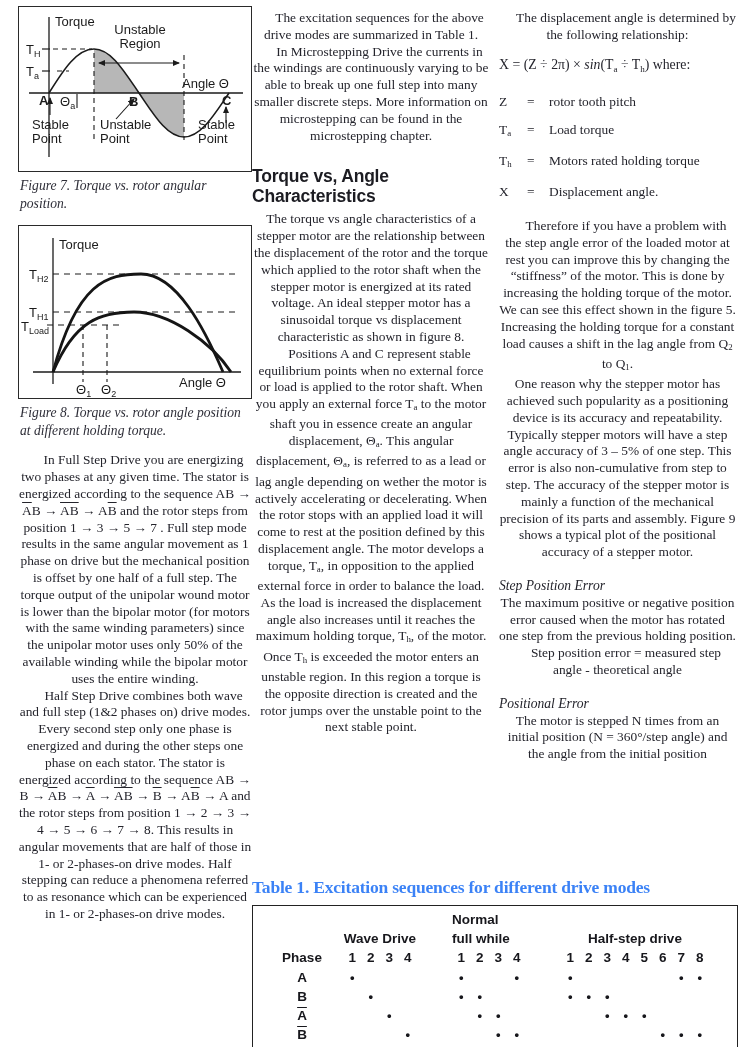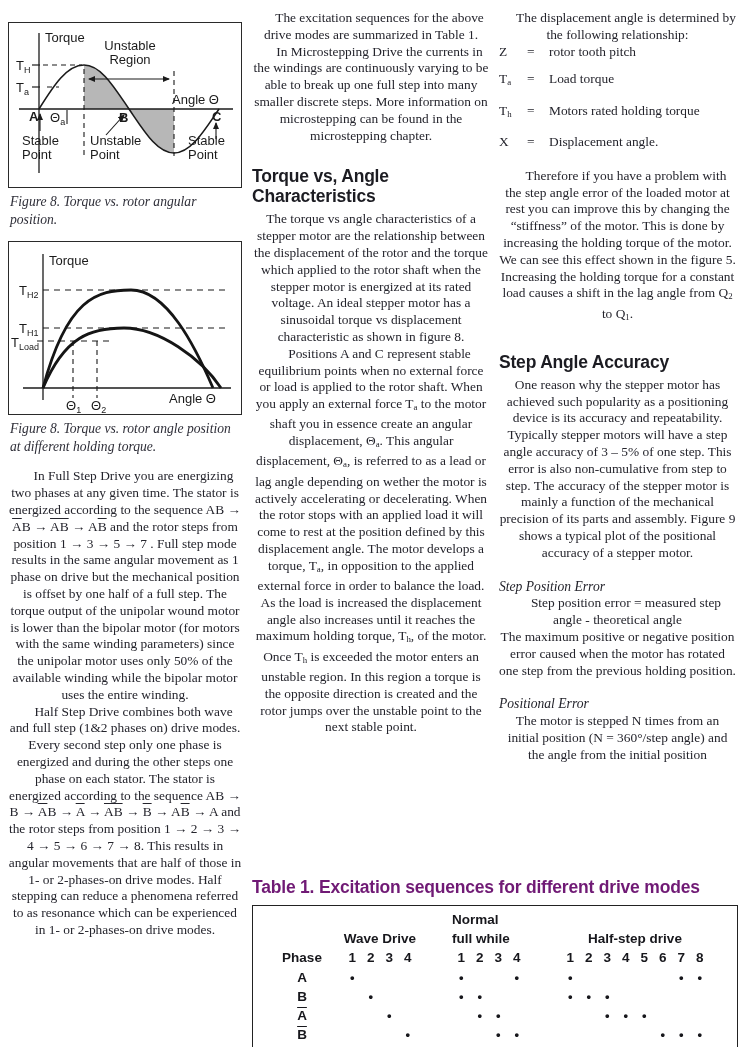--- a/index.html
+++ b/index.html
@@ -4,21 +4,21 @@
 <style>
   * { box-sizing: border-box; margin: 0; padding: 0; }
   html,body { background:#fff; }
   .page {
     position: relative; width: 740px; height: 1047px;
     background: #fff; overflow: hidden;
     font-family: "Liberation Serif", "DejaVu Serif", serif;
     color: #24242c; font-size: 13.4px; line-height: 16.8px;
   }
   .col { position: absolute; }
-  #col1 { left: 8px;  top: 6px;  width: 234px; margin-top: 16px; }
+  #col1 { left: 18px;  top: 6px;  width: 234px; }
   #col2 { left: 252px; top: 10px; width: 238px; }
   #col3 { left: 499px; top: 10px; width: 237px; }
 
   .figbox { border: 1.6px solid #2a2a2a; background: #fff; }
   .caption {
     font-style: italic; font-size: 13.6px; line-height: 17.6px;
     color: #2e2e38; margin: 5px 0 13px 2px;
   }
   #fig8box { margin-top: 2px; }
 
@@ -51,22 +51,22 @@
   svg text {
     font-family: "Liberation Sans", "DejaVu Sans", sans-serif;
     fill: #1b1b1b; font-size: 13px;
   }
   svg .bold { font-weight: bold; }
   svg .small { font-size: 9px; }
 
   
   #tablewrap { position: absolute; left: 252px; top: 877px; width: 486px; }
   .tabletitle {
-    font-family: Liberation Sans, sans-serif;
-    font-size: 17.5px; margin-bottom: 8px; color: #701a75;
+    font-family: Liberation Serif, serif;
+    font-size: 17.5px; margin-bottom: 8px; color: #3b82f6;
   }
   .tablebox {
     border: 1.7px solid #222; padding: 8px 6px 6px 8px;
     display: grid; grid-template-rows: 34px 20px 19px 19px 19px 19px;
     font-family: "Liberation Sans", "DejaVu Sans", sans-serif;
     font-weight: bold; font-size: 13.5px; color: #17171c;
   }
   .tablebox div { line-height: 19px; }
   .tg { align-self: end; white-space: nowrap; text-align: center; }
   .tg1 { text-align: left; }
@@ -122,21 +122,21 @@
         <text x="110" y="99" class="bold">B</text>
         <text x="203" y="98" class="bold">C</text>
         <text x="13" y="122">Stable</text>
         <text x="13" y="136">Point</text>
         <text x="81" y="122">Unstable</text>
         <text x="81" y="136">Point</text>
         <text x="179" y="122">Stable</text>
         <text x="179" y="136">Point</text>
       </svg>
     </div>
-    <div class="caption">Figure 8. Torque vs. rotor angular position.</div>
+    <div class="caption">Figure 7. Torque vs. rotor angular position.</div>
 
     <div class="figbox" id="fig8box">
       <svg width="231" height="172" viewBox="0 0 231 172">
 
         <line x1="34" y1="12" x2="34" y2="158" stroke="#1b1b1b" stroke-width="1.3"></line>
         <line x1="14" y1="146" x2="222" y2="146" stroke="#1b1b1b" stroke-width="1.3"></line>
 
         <line x1="34" y1="48" x2="218" y2="48" stroke="#1b1b1b" stroke-width="1.1" stroke-dasharray="6 5"></line>
         <line x1="34" y1="86" x2="218" y2="86" stroke="#1b1b1b" stroke-width="1.1" stroke-dasharray="6 5"></line>
         <line x1="28" y1="99" x2="100" y2="99" stroke="#1b1b1b" stroke-width="1.1" stroke-dasharray="6 5"></line>
@@ -164,20 +164,21 @@
   <div class="col" id="col2">
     <p class="p ind">The excitation sequences for the above drive modes are summarized in Table 1.</p>
     <p class="p ind">In Microstepping Drive the currents in the windings are continuously varying to be able to break up one full step into many smaller discrete steps. More information on microstepping can be found in the microstepping chapter.</p>
     <h2>Torque vs, Angle Characteristics</h2>
     <p class="p">The torque vs angle characteristics of a stepper motor are the relationship between the displacement of the rotor and the torque which applied to the rotor shaft when the stepper motor is energized at its rated voltage. An ideal stepper motor has a sinusoidal torque vs displacement characteristic as shown in figure 8.</p>
     <p class="p ind">Positions A and C represent stable equilibrium points when no external force or load is applied to the rotor shaft. When you apply an external force T<span class="sub">a</span> to the motor shaft you in essence create an angular displacement, Θ<span class="sub">a</span>. This angular displacement, Θ<span class="sub">a</span>, is referred to as a lead or lag angle depending on wether the motor is actively accelerating or decelerating. When the rotor stops with an applied load it will come to rest at the position defined by this displacement angle. The motor develops a torque, T<span class="sub">a</span>, in opposition to the applied external force in order to balance the load. As the load is increased the displacement angle also increases until it reaches the maximum holding torque, T<span class="sub">h</span>, of the motor. Once T<span class="sub">h</span> is exceeded the motor enters an unstable region. In this region a torque is the opposite direction is created and the rotor jumps over the unstable point to the next stable point.</p>
   </div>
 
   <div class="col" id="col3">
     <p class="p ind">The displacement angle is determined by the following relationship:</p>
+    <div class="formula">X = (Z ÷ 2π) × <span class="it">sin</span>(T<span class="sub">a</span> ÷ T<span class="sub">h</span>)   where:</div>
     <div class="defs">
         <div class="def-row">
           <span class="def-term">Z</span>
           <span class="def-eq">=</span>
           <span class="def-text">rotor tooth pitch</span>
         </div>
         <div class="def-row">
           <span class="def-term">T<span class="sub">a</span></span>
           <span class="def-eq">=</span>
           <span class="def-text">Load torque</span>
@@ -187,25 +188,24 @@
           <span class="def-eq">=</span>
           <span class="def-text">Motors rated holding torque</span>
         </div>
         <div class="def-row">
           <span class="def-term">X</span>
           <span class="def-eq">=</span>
           <span class="def-text">Displacement angle.</span>
         </div>
       </div>
     <p class="p ind">Therefore if you have a problem with the step angle error of the loaded motor at rest you can improve this by changing the “stiffness” of the motor. This is done by increasing the holding torque of the motor. We can see this effect shown in the figure 5. Increasing the holding torque for a constant load causes a shift in the lag angle from Q<span class="sub">2</span> to Q<span class="sub">1</span>.</p>
-    <h2>Step Angle Accuracy</h2>
     <p class="p">One reason why the stepper motor has achieved such popularity as a positioning device is its accuracy and repeatability. Typically stepper motors will have a step angle accuracy of 3 – 5% of one step. This error is also non-cumulative from step to step. The accuracy of the stepper motor is mainly a function of the mechanical precision of its parts and assembly. Figure 9 shows a typical plot of the positional accuracy of a stepper motor.</p>
     <h3 class="subhead">Step Position Error</h3>
+    <p class="p">The maximum positive or negative position error caused when the motor has rotated one step from the previous holding position.</p>
     <p class="p ind">Step position error = measured step angle - theoretical angle</p>
-    <p class="p">The maximum positive or negative position error caused when the motor has rotated one step from the previous holding position.</p>
     <h3 class="subhead">Positional Error</h3>
     <p class="p">The motor is stepped N times from an initial position (N = 360°/step angle) and the angle from the initial position</p>
   </div>
 
   <div id="tablewrap">
     <h2 class="tabletitle">Table 1. Excitation sequences for different drive modes</h2>
     <div class="tablebox" style="grid-template-columns: 82px 18.5px 18.5px 18.5px 18.5px 35px 18.5px 18.5px 18.5px 18.5px 35px 18.5px 18.5px 18.5px 18.5px 18.5px 18.5px 18.5px 18.5px;">
         <div class="tg" style="grid-area: 1 / 2 / auto / span 4;">
           <div>Wave Drive</div>
         </div>

